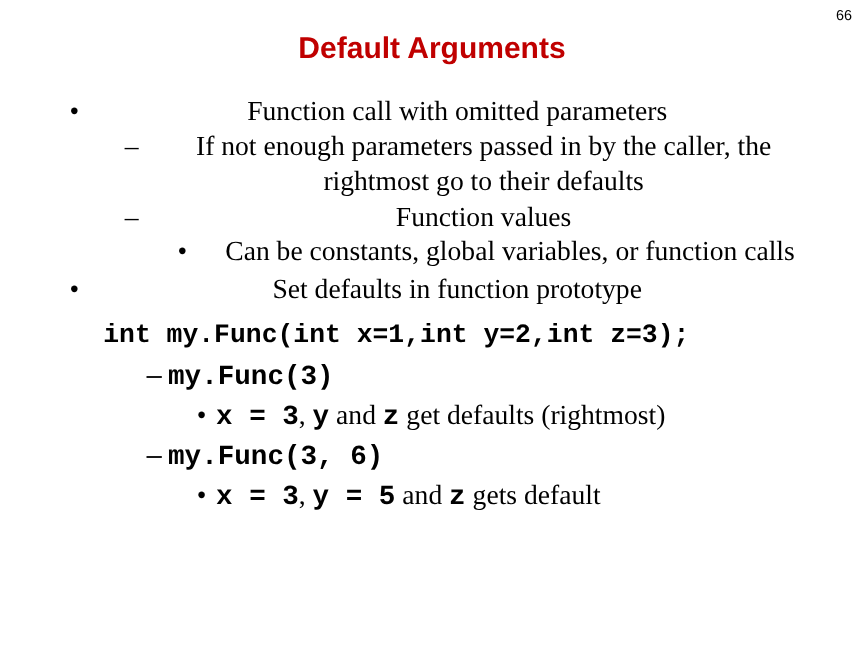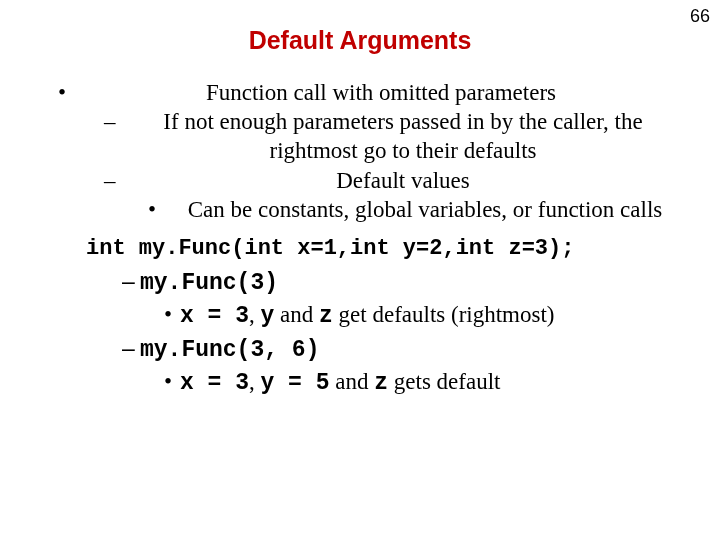--- a/index.html
+++ b/index.html
@@ -10,21 +10,21 @@
     font-family: "Times New Roman", Times, serif;
     color: #000;
     position: relative;
     padding: 20px 40px 20px 40px;
   }
   .page-number {
     position: absolute;
     top: 6px;
     right: 10px;
     font-family: Arial, Helvetica, sans-serif;
-    font-size: 18px;
+    font-size: 12px;
   }
   .title {
     text-align: center;
     font-family: Arial, Helvetica, sans-serif;
     font-weight: bold;
     color: #c00000;
     font-size: 25px;
     margin-top: 6px;
     margin-bottom: 24px;
   }
@@ -69,27 +69,28 @@
 
 <h1 class="title">Default Arguments</h1>
 
 <div class="content">
   <ul class="lvl1">
     <li>
       <span>Function call with omitted parameters</span>
       <ul class="lvl2">
         <li>If not enough parameters passed in by the caller, the rightmost go to their defaults</li>
         <li>
-          <span>Default values</span>
+          <span>Function values</span>
           <ul class="lvl3">
             <li>Can be constants, global variables, or function calls</li>
           </ul>
         </li>
       </ul>
     </li>
+    <li>Set defaults in function prototype</li>
   </ul>
 
   <div class="code-line">int my.Func(int x=1,int y=2,int z=3);</div>
 
   <div class="sub">
     <ul class="slvl2">
       <li>
         <span class="mono">my.Func(3)</span>
         <ul class="slvl3">
           <li>

